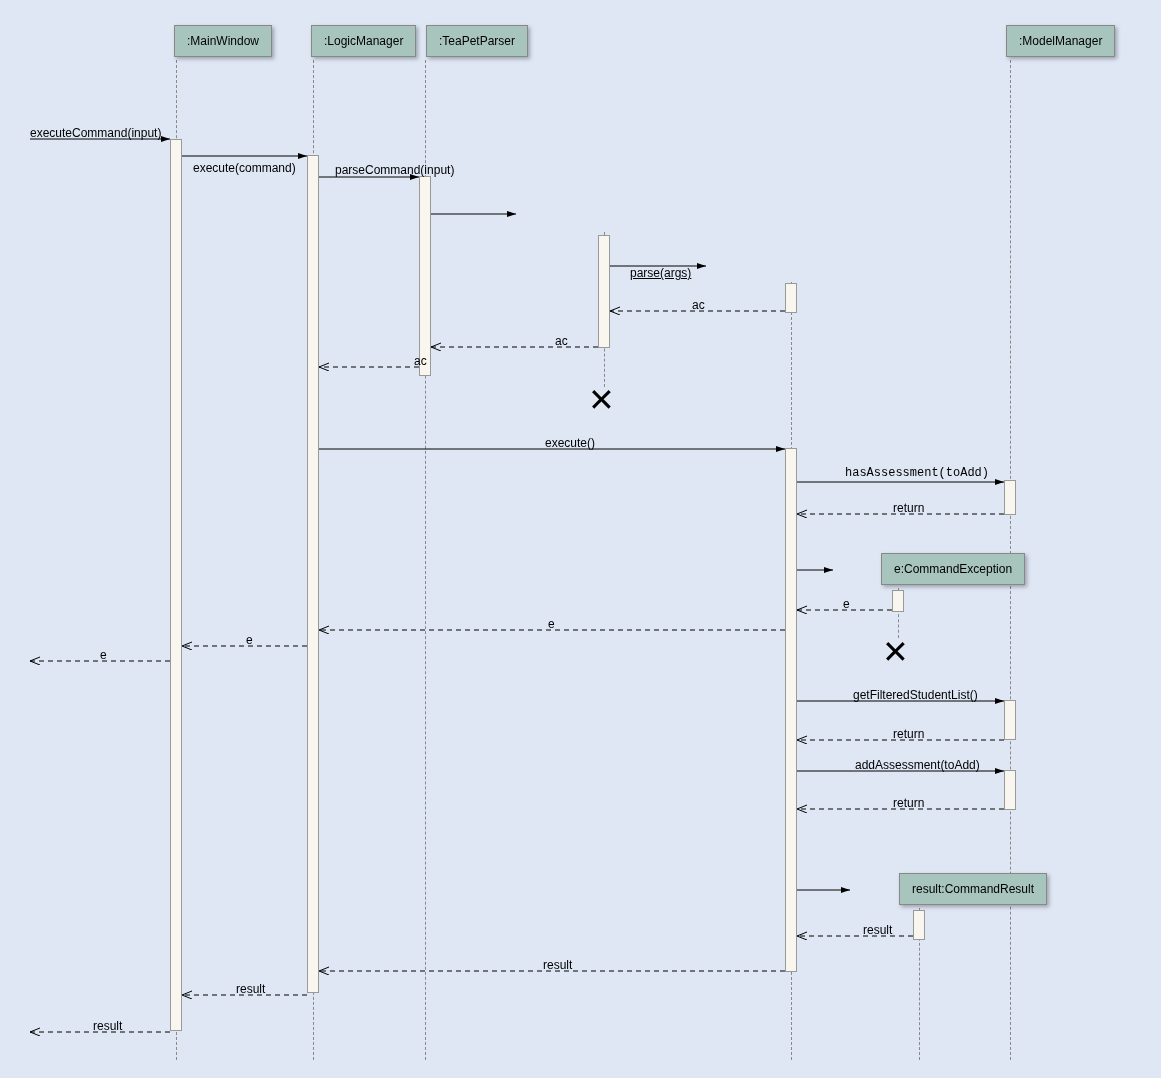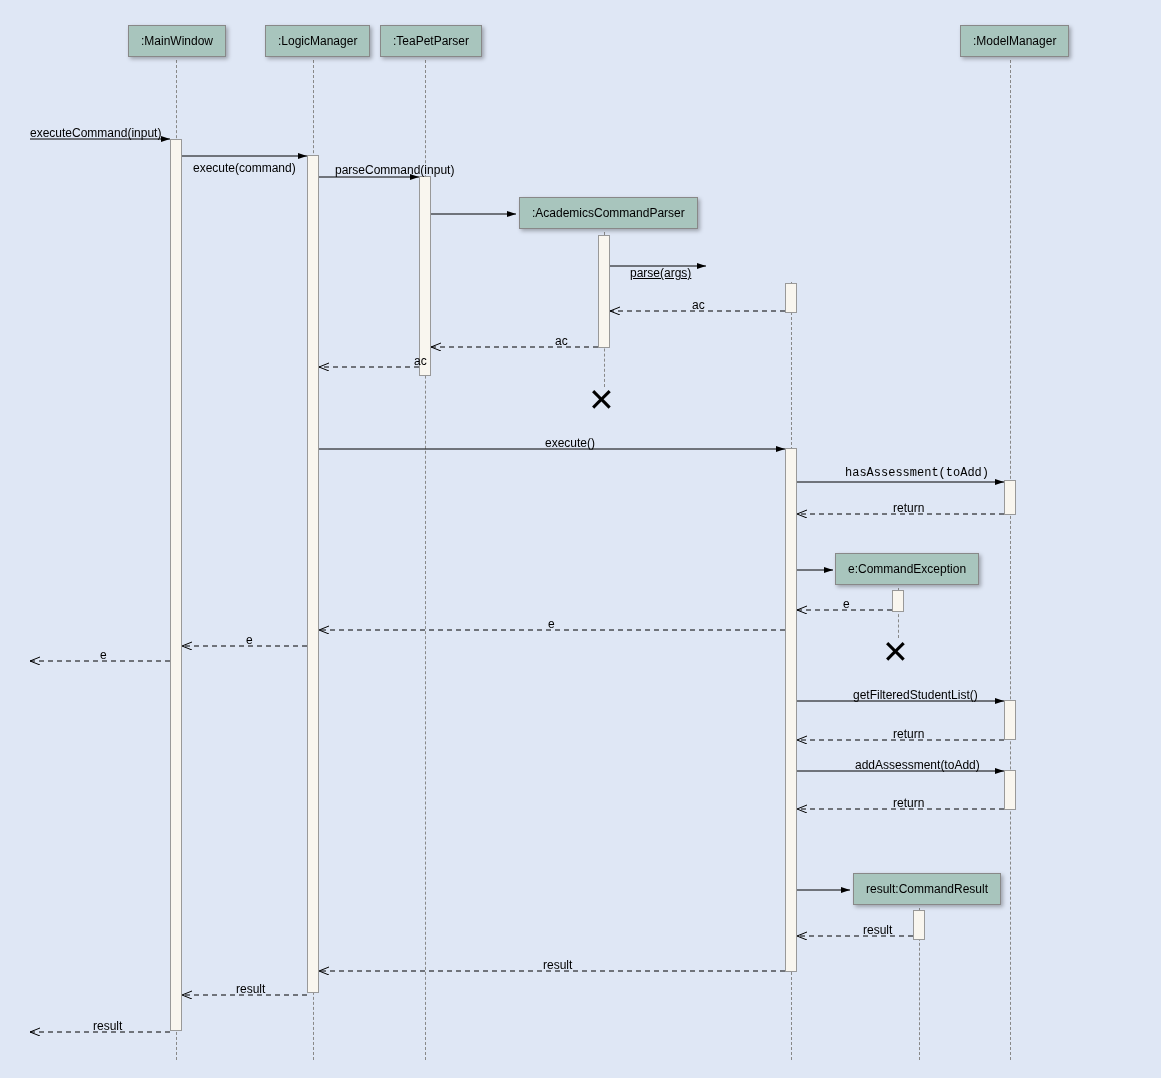--- a/index.html
+++ b/index.html
@@ -19,20 +19,21 @@
   }
   .participant {
     position: absolute;
     background: #a8c5bd;
     border: 1px solid #888;
     padding: 8px 12px;
     text-align: center;
     white-space: nowrap;
     box-shadow: 2px 2px 4px rgba(0,0,0,0.3);
     z-index: 10;
+    margin-left: 46px;
   }
   .lifeline {
     position: absolute;
     border-left: 1px dashed #888;
     z-index: 1;
   }
   .activation {
     position: absolute;
     background: #f9f6ef;
     border: 1px solid #999;
@@ -64,21 +65,20 @@
 </head>
 <body>
 
 <div class="canvas">
 
   <div class="participant" style="left:128px; top:25px;">:MainWindow</div>
   <div class="participant" style="left:265px; top:25px;">:LogicManager</div>
   <div class="participant" style="left:380px; top:25px;">:TeaPetParser</div>
   <div class="participant" style="left:960px; top:25px;">:ModelManager</div>
 
-  <div class="participant" style="left:519px; top:197px;">:AcademicsCommandParser</div>
   <div class="participant" style="left:835px; top:553px;">e:CommandException</div>
   <div class="participant" style="left:853px; top:873px;">result:CommandResult</div>
 
   <div class="lifeline" style="left:176px; top:60px; height:1000px;"></div>
   <div class="lifeline" style="left:313px; top:60px; height:1000px;"></div>
   <div class="lifeline" style="left:425px; top:60px; height:1000px;"></div>
   <div class="lifeline" style="left:1010px; top:60px; height:1000px;"></div>
   <div class="lifeline" style="left:604px; top:232px; height:155px;"></div>
   <div class="lifeline" style="left:791px; top:282px; height:778px;"></div>
   <div class="lifeline" style="left:898px; top:588px; height:50px;"></div>

